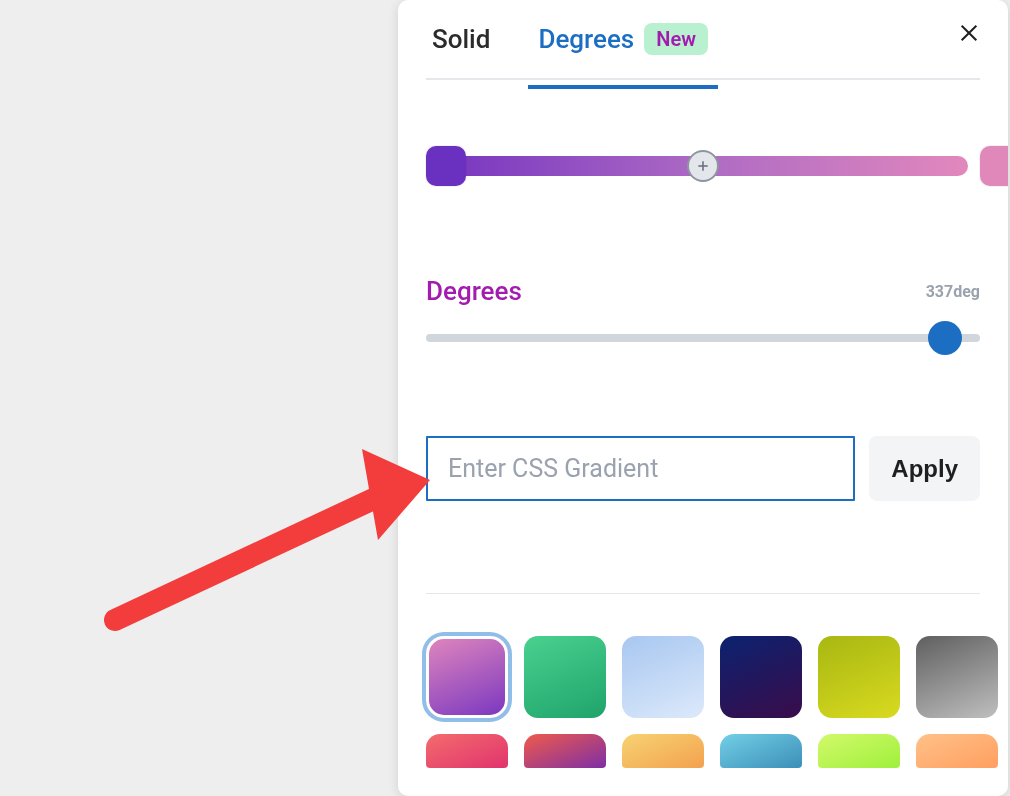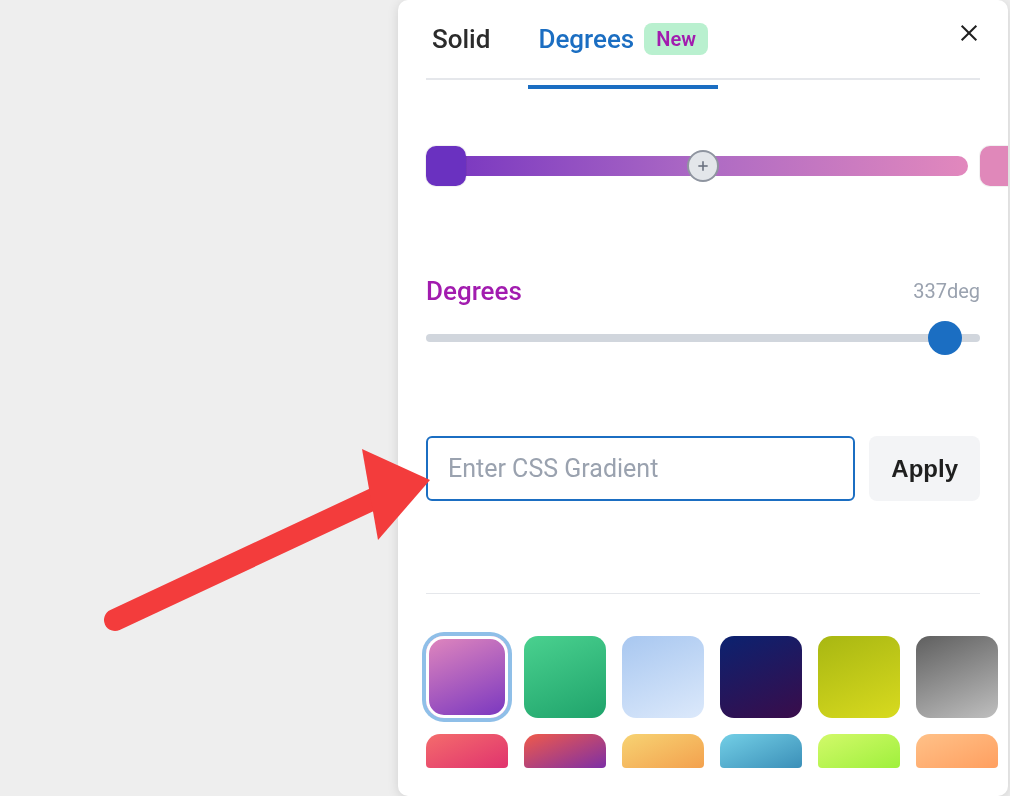--- a/index.html
+++ b/index.html
@@ -112,21 +112,21 @@
     background: #e3e6ea;
     border: 2px solid #8f95a0;
     display: flex; align-items: center; justify-content: center;
     cursor: pointer;
   }
   .add-stop svg { width: 16px; height: 16px; stroke: #6b7280; stroke-width: 2.4; fill: none; }
 
   
   .deg-row { margin-top: 90px; display: flex; justify-content: space-between; align-items: center; }
   .deg-label { font-size: 26px; font-weight: 500; color: #a21caf; }
-  .deg-val   { font-size: 20px; color: #9aa2af; }
+  .deg-val   { font-size: 16px; color: #9aa2af; font-weight: bold; }
   .slider {
     margin-top: 22px;
     width: 100%;
     position: relative;
     height: 20px;
   }
   .slider-track {
     position: absolute;
     top: 50%;
     transform: translateY(-50%);
@@ -145,21 +145,21 @@
     cursor: pointer;
   }
 
   
   .input-row { margin-top: 88px; display: flex; gap: 14px; align-items: stretch; }
   .css-input {
     flex: 1;
     font-size: 25px;
     padding: 16px 20px;
     border: 2px solid #1b6ec2;
-    border-radius: 6px;
+    border-radius: 1px;
     outline: none;
     color: #555;
     font-family: inherit;
     background: #fff;
   }
   .css-input::placeholder { color: #9aa2af; }
   .apply-btn {
     font-size: 24px;
     font-weight: 700;
     padding: 0 22px;

